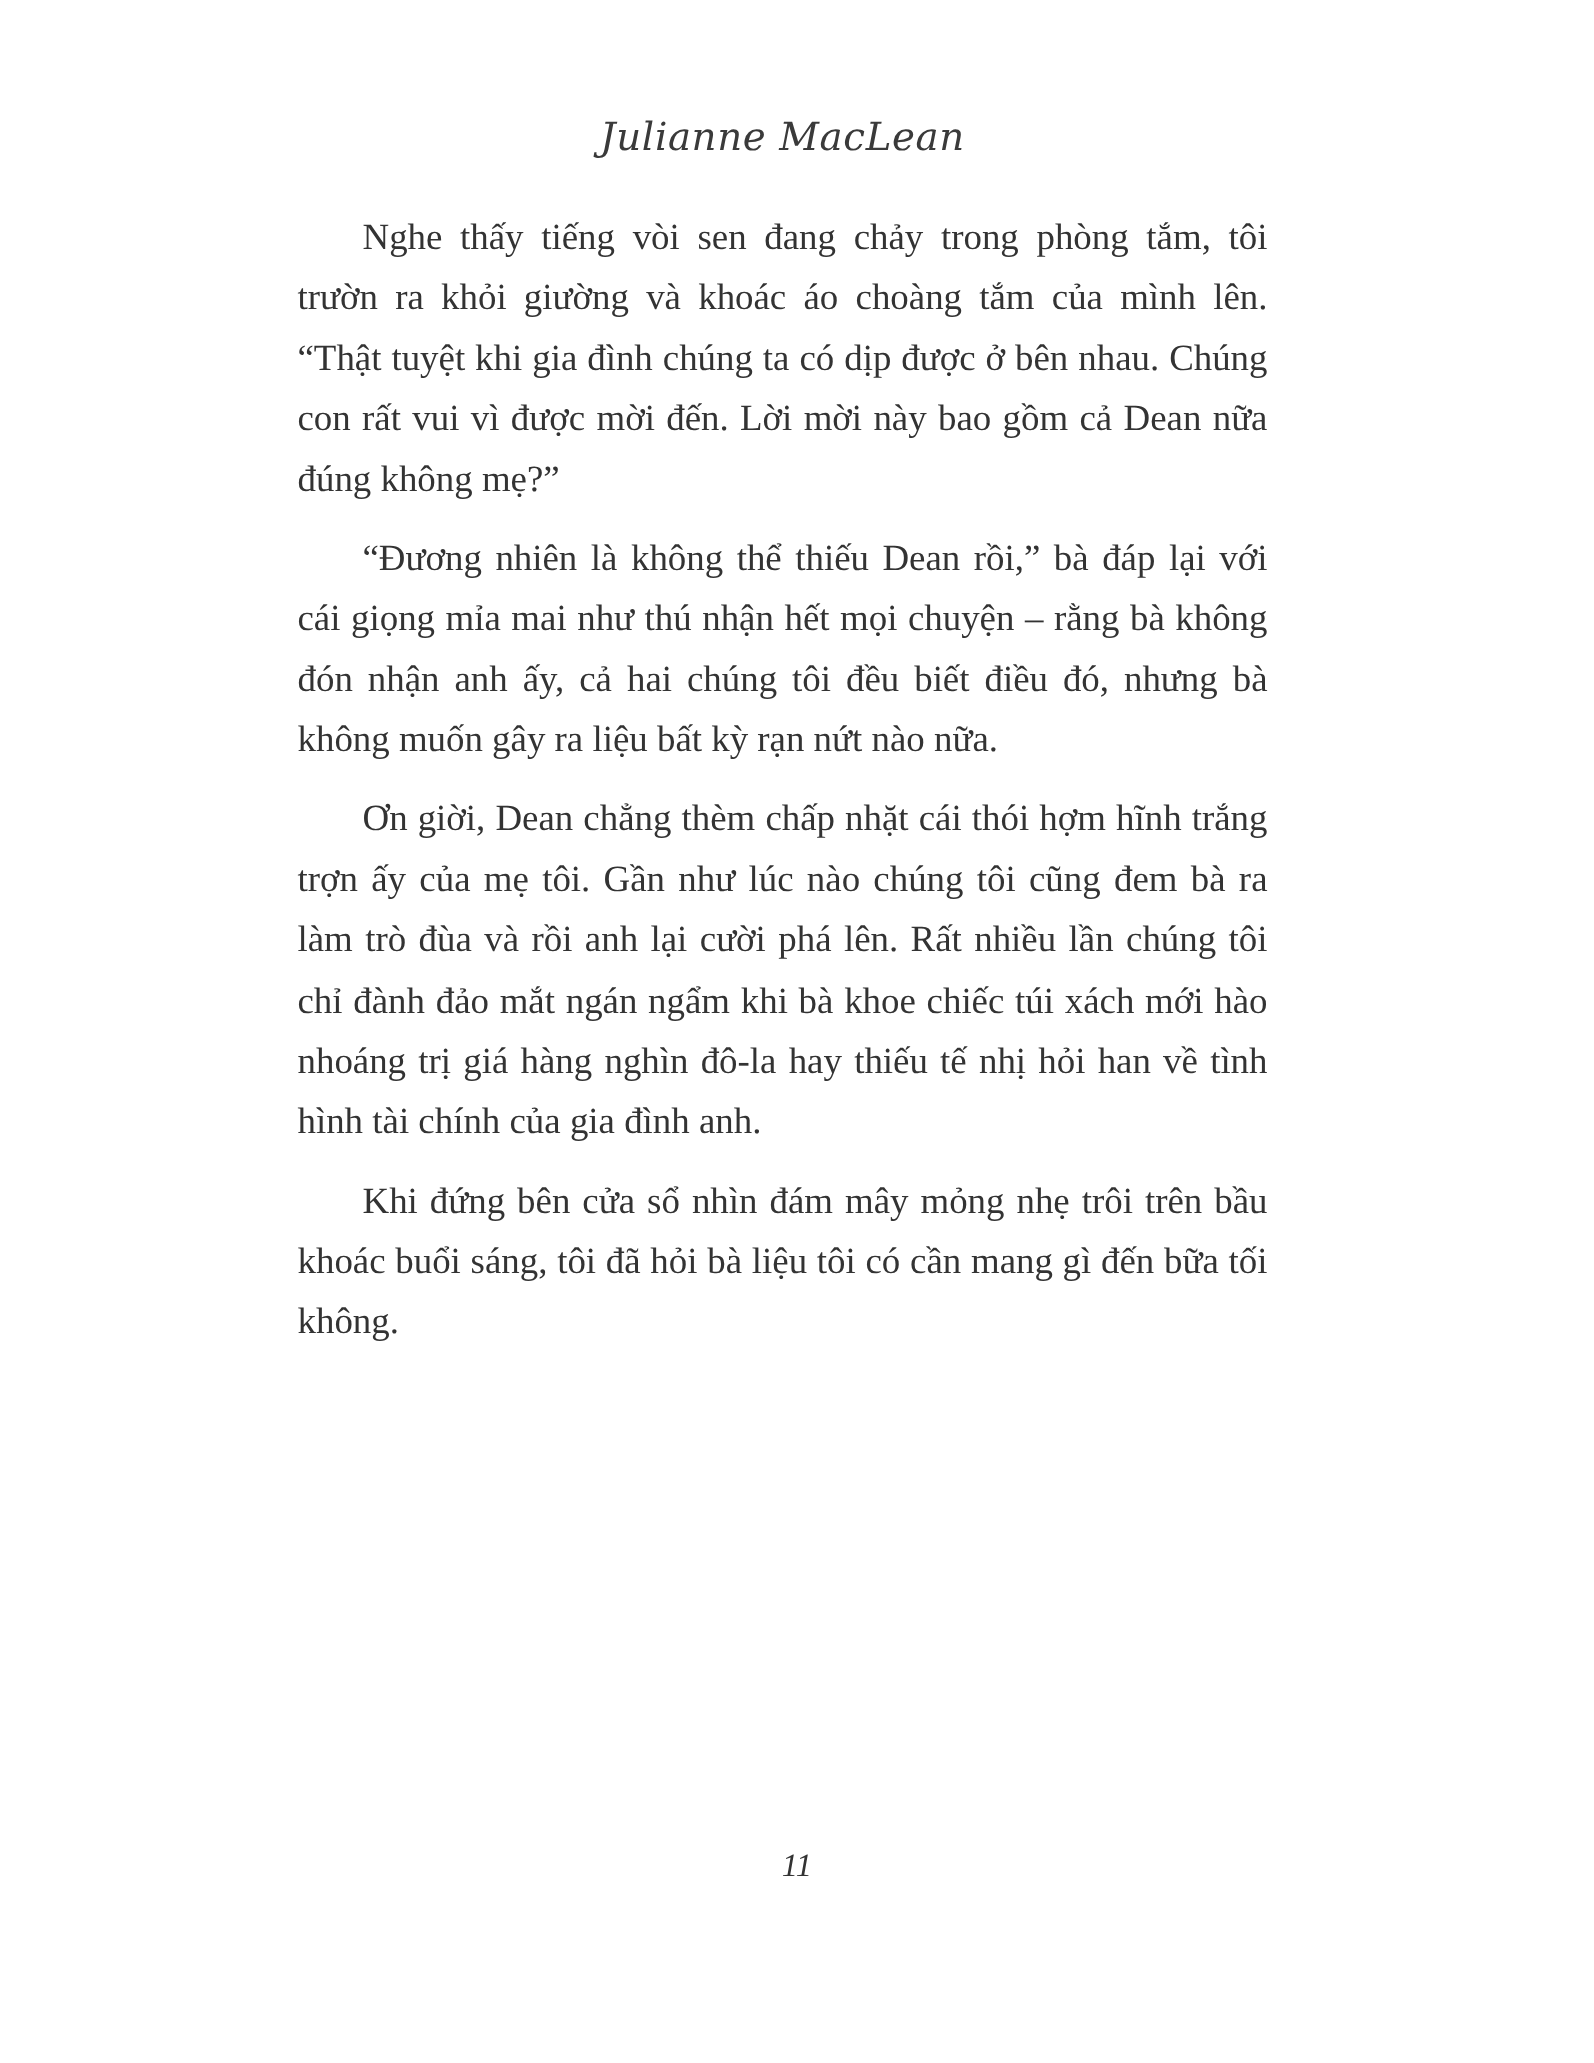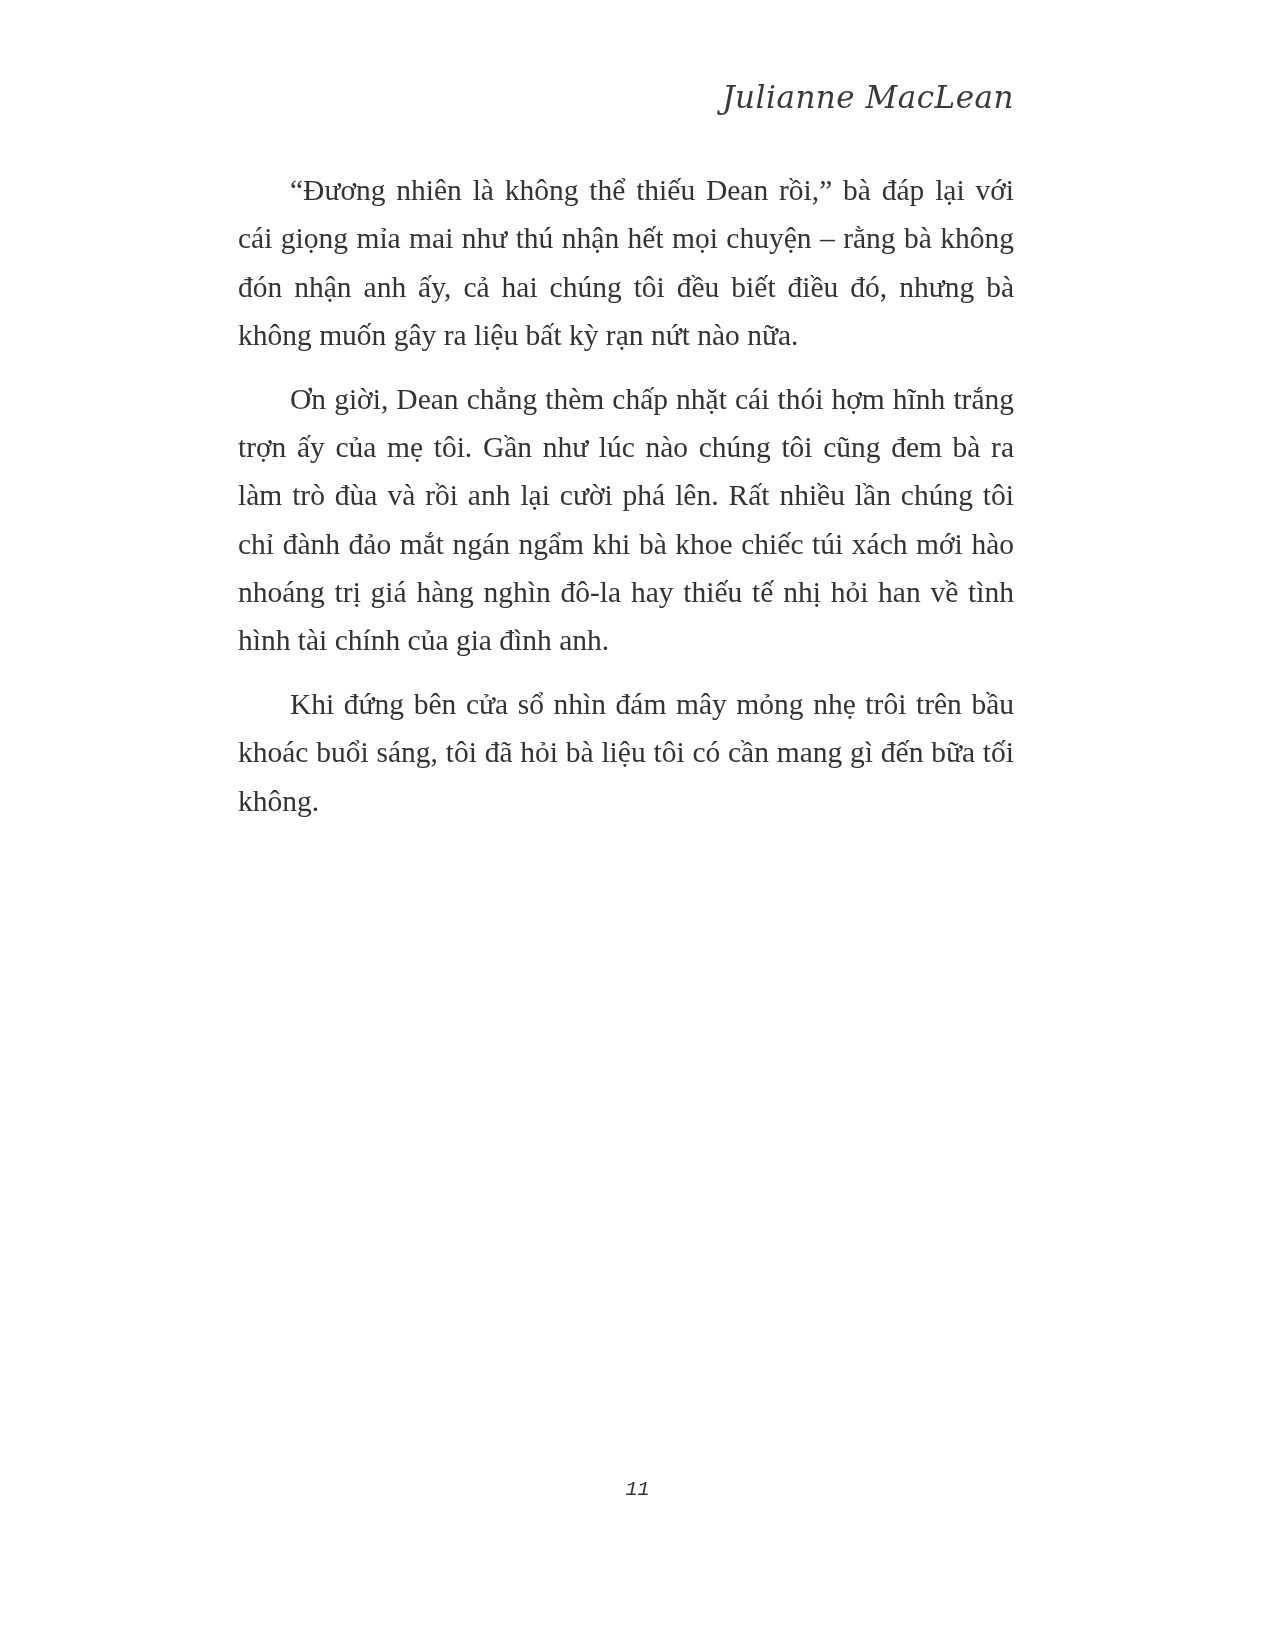--- a/index.html
+++ b/index.html
@@ -15,24 +15,24 @@
   }
   .page {
     position: relative;
     width: 1275px;
     height: 1650px;
     background: #ffffff;
     overflow: hidden;
   }
   .running-header {
     position: absolute;
-    top: 79px;
+    top: 92px;
     left: 238px;
     width: 776px;
-    text-align: right;
+    text-align: center;
     font-family: "DejaVu Serif", serif;
     font-style: italic;
     font-size: 31px;
     letter-spacing: 0.5px;
     color: #3a3a3a;
   }
   .content {
     position: absolute;
     top: 166px;
     left: 238px;
@@ -45,36 +45,37 @@
   .content p {
     margin: 0 0 15px 0;
     text-indent: 52px;
   }
   .page-number {
     position: absolute;
     top: 1478px;
     left: 0;
     width: 100%;
     text-align: center;
-    font-family: Liberation Mono, monospace;
+    font-family: Liberation Serif, serif;
     font-style: italic;
-    font-size: 20px;
+    font-size: 26px;
     color: #333333;
   }
 </style>
 </head>
 <body>
 
 <div class="page">
 
   <div class="running-header">
     <span>Julianne MacLean</span>
   </div>
 
   <div class="content">
+    <p>Nghe thấy tiếng vòi sen đang chảy trong phòng tắm, tôi trườn ra khỏi giường và khoác áo choàng tắm của mình lên. “Thật tuyệt khi gia đình chúng ta có dịp được ở bên nhau. Chúng con rất vui vì được mời đến. Lời mời này bao gồm cả Dean nữa đúng không mẹ?”</p>
     <p>“Đương nhiên là không thể thiếu Dean rồi,” bà đáp lại với cái giọng mỉa mai như thú nhận hết mọi chuyện – rằng bà không đón nhận anh ấy, cả hai chúng tôi đều biết điều đó, nhưng bà không muốn gây ra liệu bất kỳ rạn nứt nào nữa.</p>
     <p>Ơn giời, Dean chẳng thèm chấp nhặt cái thói hợm hĩnh trắng trợn ấy của mẹ tôi. Gần như lúc nào chúng tôi cũng đem bà ra làm trò đùa và rồi anh lại cười phá lên. Rất nhiều lần chúng tôi chỉ đành đảo mắt ngán ngẩm khi bà khoe chiếc túi xách mới hào nhoáng trị giá hàng nghìn đô-la hay thiếu tế nhị hỏi han về tình hình tài chính của gia đình anh.</p>
     <p>Khi đứng bên cửa sổ nhìn đám mây mỏng nhẹ trôi trên bầu khoác buổi sáng, tôi đã hỏi bà liệu tôi có cần mang gì đến bữa tối không.</p>
   </div>
 
   <div class="page-number">11</div>
 
 </div>
 
 </body></html>

